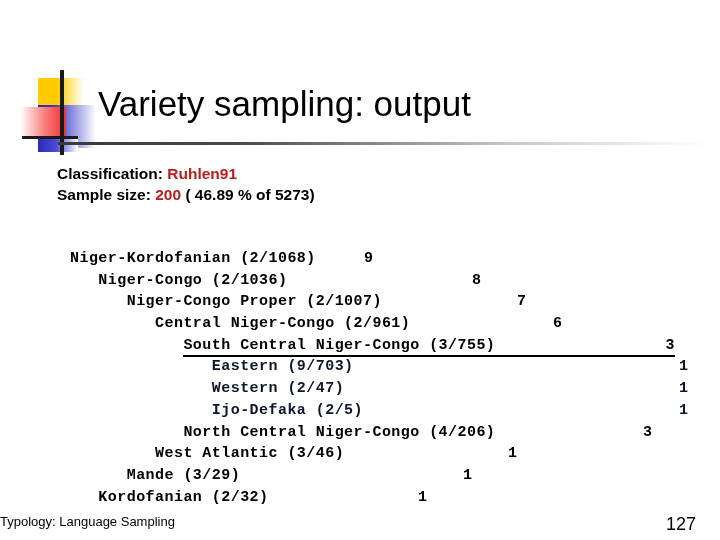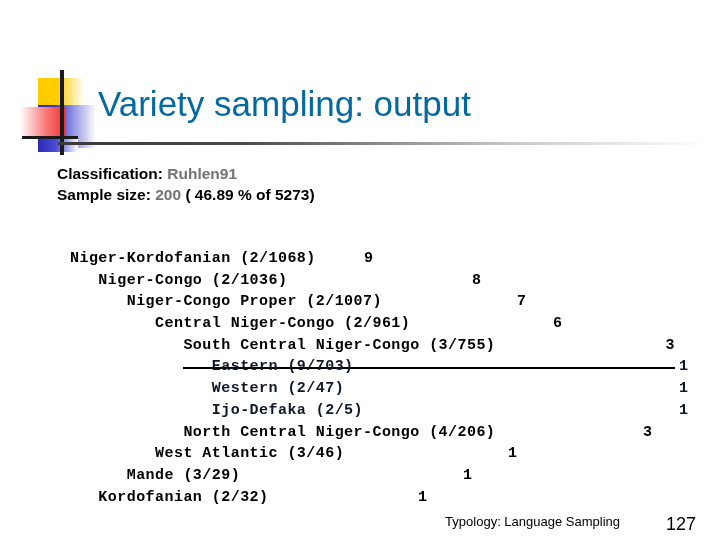--- a/index.html
+++ b/index.html
@@ -72,21 +72,21 @@
     background: #1a1a1a;
   }
 
   
   #title {
     position: absolute;
     left: 98px;
     top: 82px;
     font-size: 35px;
     line-height: 44px;
-    color: #0369a1;
+    color: #000000;
     white-space: nowrap;
     font-weight: normal;
   }
 
   #title-rule {
     position: absolute;
     left: 58px;
     top: 142px;
     width: 650px;
     height: 3px;
@@ -98,21 +98,21 @@
     position: absolute;
     left: 57px;
     top: 163px;
     font-size: 15.5px;
     line-height: 21px;
     font-weight: bold;
     color: #000000;
     white-space: nowrap;
   }
   #body-lines .hl {
-    color: #737373;
+    color: #b91c1c;
   }
 
   
   #tree {
     position: absolute;
     left: 70px;
     top: 248px;
     width: 640px;
     font-family: "Liberation Mono", "DejaVu Sans Mono", monospace;
     font-size: 15px;
@@ -125,37 +125,37 @@
   #tree .row {
     position: relative;
     height: 21.7px;
     white-space: pre;
   }
   #tree .row.red {
     color: #0f172a;
   }
   #tree .row.underlined .ul {
     border-bottom: 2px solid #000000;
-    padding-bottom: 13px;
+    padding-bottom: 1px;
   }
   #tree .label {
     display: inline;
   }
   #tree .count {
     position: absolute;
     top: 0;
   }
 
   
   #footer-title {
     position: absolute;
     left: 0;
     top: 514px;
     width: 620px;
-    text-align: right;
+    text-align: left;
     font-size: 13px;
     color: #000000;
   }
   #footer-page {
     position: absolute;
     right: 24px;
     top: 514px;
     font-size: 18px;
     color: #000000;
   }

